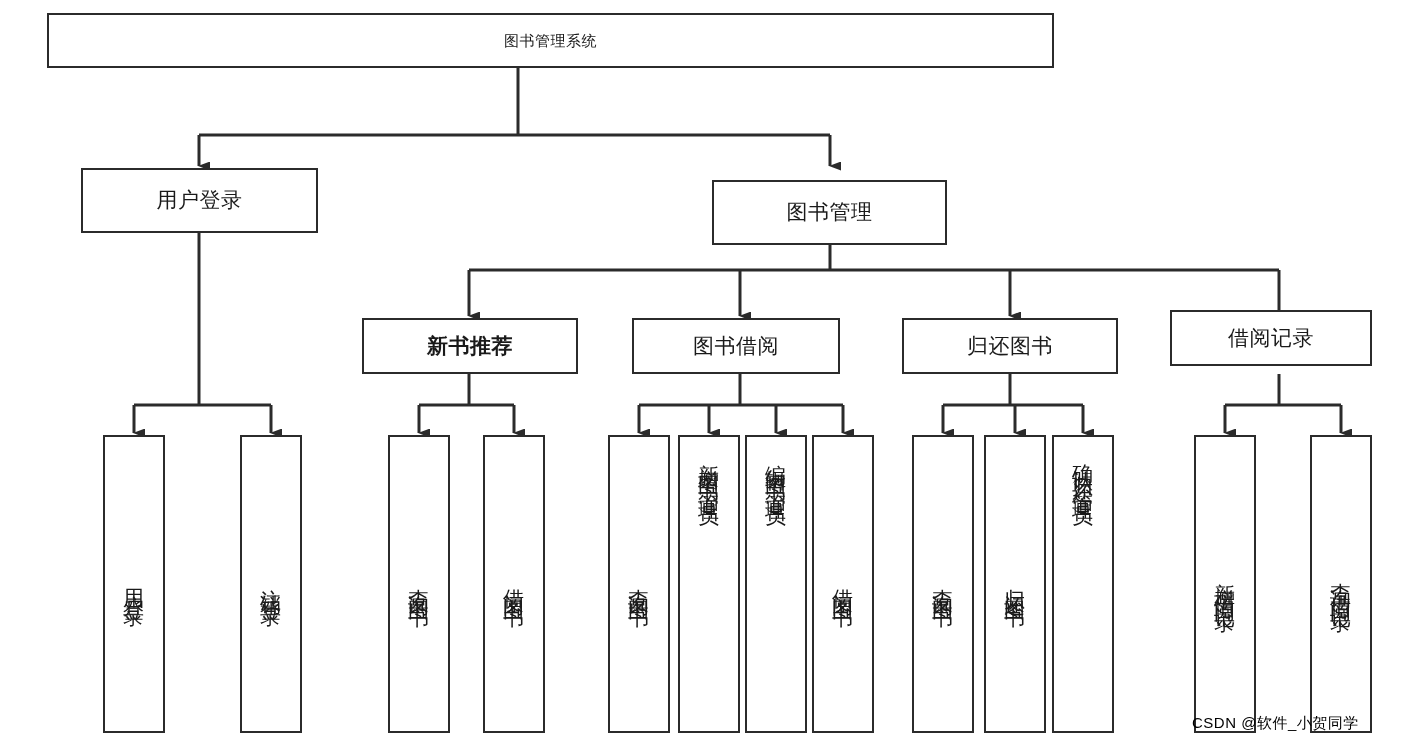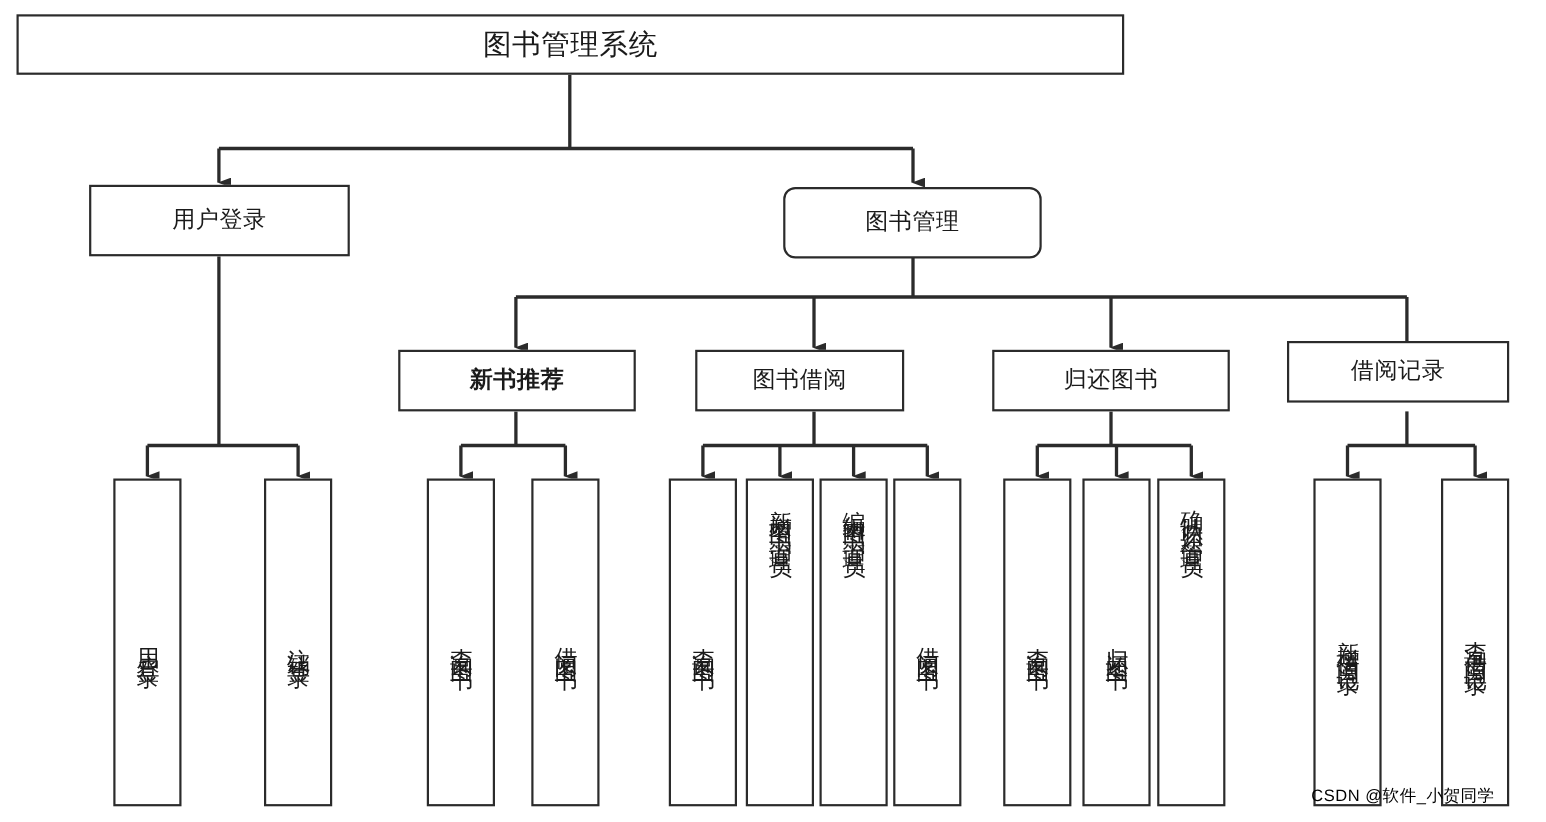--- a/index.html
+++ b/index.html
@@ -36,21 +36,22 @@
     align-items: center;
     justify-content: center;
     text-align: center;
     line-height: 1.15;
   }
   .node-h {
     font-size: 21px;
     letter-spacing: 0.5px;
   }
   .node-root {
-    font-size: 26px;
+    font-size: 15px;
+    margin-left: 32px;
   }
   .node-v {
     align-items: flex-start;
     padding-top: 10px;
   }
   .vtext {
     writing-mode: vertical-rl;
     text-orientation: upright;
     font-size: 21px;
     letter-spacing: 6px;
@@ -136,28 +137,28 @@
     </g>
   </svg>
 
   <div class="node node-h node-root" style="left:15px; top:13px; width:1007px; height:55px;">
     <span>图书管理系统</span>
   </div>
 
   <div class="node node-h" style="left:81px; top:168px; width:237px; height:65px;">
     <span>用户登录</span>
   </div>
-  <div class="node node-h" style="left:712px; top:170px; width:235px; height:65px;border-radius:11px;">
+  <div class="node node-h" style="left:712px; top:180px; width:235px; height:65px;">
     <span>图书管理</span>
   </div>
 
   <div class="node node-h" style="left:362px; top:318px; width:216px; height:56px;font-weight:bold;">
     <span>新书推荐</span>
   </div>
-  <div class="node node-h" style="left:632px; top:318px; width:190px; height:56px;">
+  <div class="node node-h" style="left:632px; top:318px; width:208px; height:56px;">
     <span>图书借阅</span>
   </div>
   <div class="node node-h" style="left:902px; top:318px; width:216px; height:56px;">
     <span>归还图书</span>
   </div>
   <div class="node node-h" style="left:1170px; top:310px; width:202px; height:56px;">
     <span>借阅记录</span>
   </div>
 
   <div class="node node-v node-vmid" style="left:103px; top:435px; width:62px; height:298px;">

